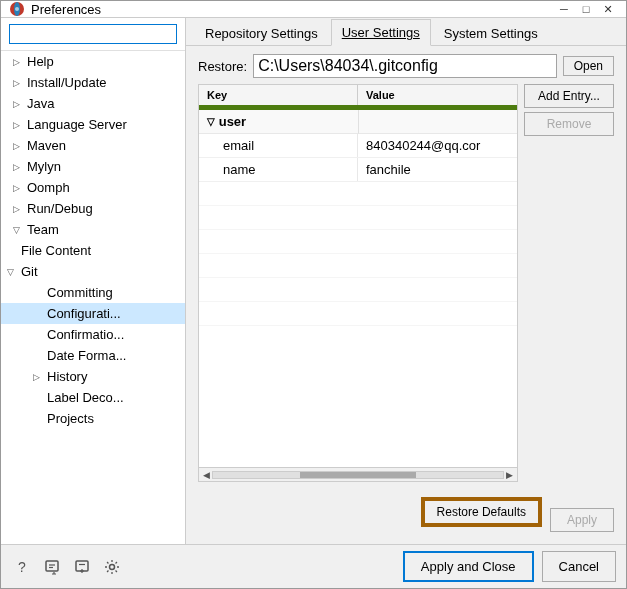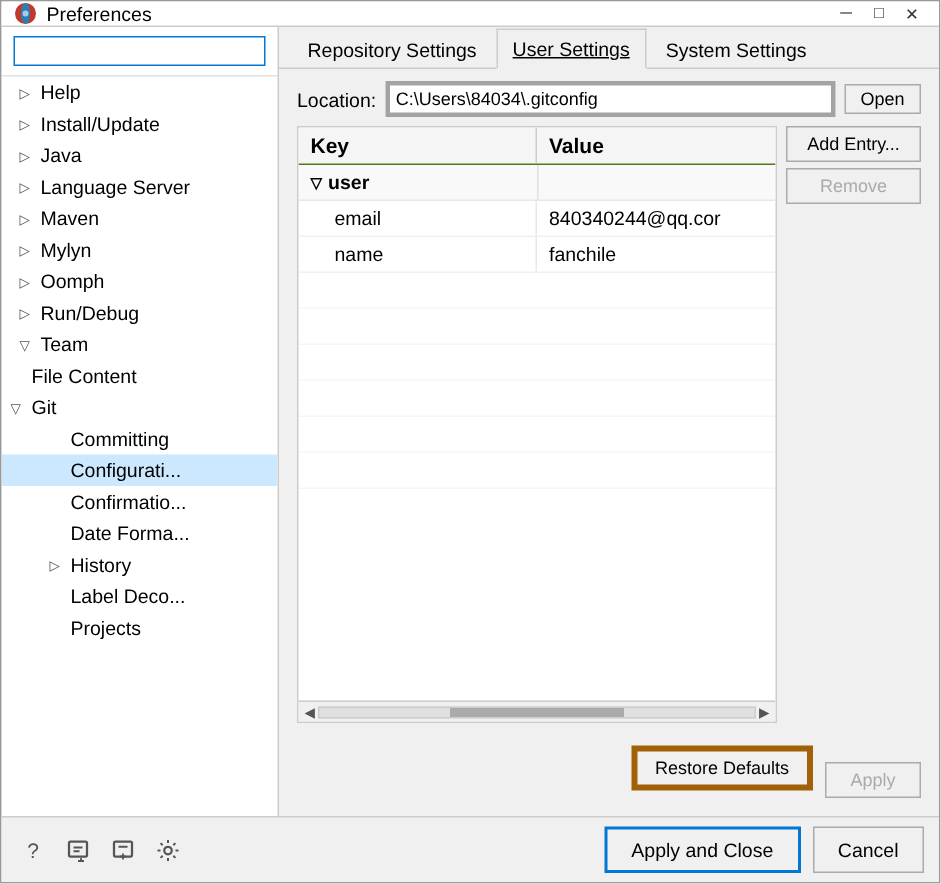--- a/index.html
+++ b/index.html
@@ -155,23 +155,23 @@
       overflow: hidden;
     }
     .location-bar {
       display: flex;
       align-items: center;
       gap: 6px;
       font-size: 13px;
     }
     .location-input {
       flex: 1;
-      border: 3px solid #a3a3a3;
+      border: 1px solid #a3a3a3;
       padding: 2px 4px;
-      font-size: 12px;
+      font-size: 16px;
       background: white;
     }
     .open-btn {
       padding: 2px 10px;
       border: 1px solid #aaa;
       background: #f0f0f0;
       cursor: pointer;
       font-size: 12px;
     }
 
@@ -180,23 +180,23 @@
       border: 1px solid #ccc;
       background: white;
       display: flex;
       flex-direction: column;
       overflow: hidden;
     }
     .config-table-header {
       display: grid;
       grid-template-columns: 1fr 1fr;
       background: #f5f5f5;
-      border-bottom: 1px solid #4d7c0f;
+      border-bottom: 5px solid #4d7c0f;
       font-weight: bold;
-      font-size: 14px;
+      font-size: 11px;
     }
     .col-header {
       padding: 4px 8px;
       border-right: 1px solid #ccc;
     }
     .col-header:last-child { border-right: none; }
     .config-table-body {
       flex: 1;
       overflow-y: auto;
     }
@@ -472,21 +472,21 @@
       <div class="tabs-bar" id="tabs-bar">
 
       <div class="tab">Repository Settings</div>
           <div class="tab active">User Settings</div>
           <div class="tab">System Settings</div>
         </div>
 
       <div class="panel-body">
 
         <div class="location-bar">
-          <span>Location:</span>
+          <span>Restore:</span>
           <input type="text" class="location-input" id="location-input" value="C:\Users\84034\.gitconfig" style="">
           <button class="open-btn">Open</button>
         </div>
 
         <div class="table-and-buttons">
           <div class="config-table-area">
             <div class="config-table-header">
               <div class="col-header">Key</div>
               <div class="col-header">Value</div>
             </div>

